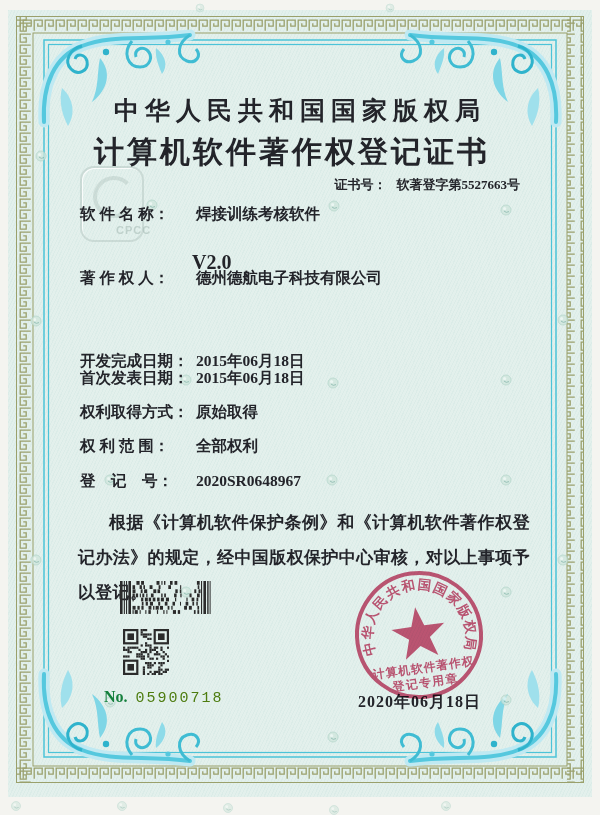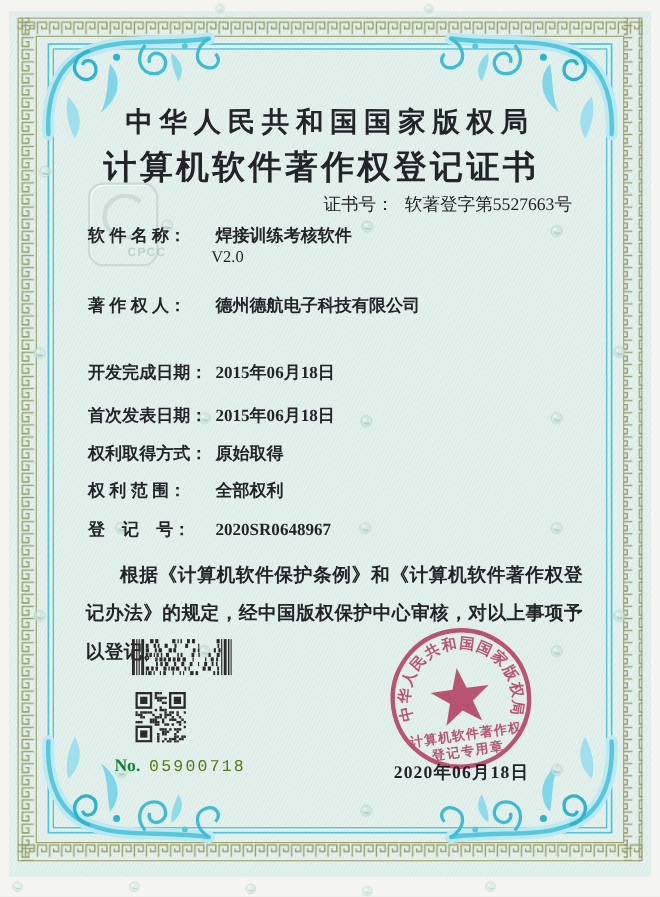--- a/index.html
+++ b/index.html
@@ -14,26 +14,26 @@
   }
   .paper::after{ 
     content:"";position:absolute;inset:0;
     background:repeating-linear-gradient(115deg,rgba(150,200,195,.10) 0 1px,rgba(255,255,255,0) 1px 3px);
     pointer-events:none;
   }
   .decor-svg{position:absolute;left:0;top:0;z-index:1;}
   .txt{position:absolute;z-index:3;color:#23242a;}
   .authority{left:0;right:0;top:94px;text-align:center;font-size:25px;font-weight:600;letter-spacing:6px;}
   .cert-title{left:0;right:16px;top:132px;text-align:center;font-size:30px;font-weight:800;letter-spacing:3px;}
-  .certno{top:176px;right:80px;font-size:16px;font-weight:400;text-align:right;}
+  .certno{top:176px;right:80px;font-size:13px;font-weight:700;text-align:right;}
   .certno .num{margin-left:10px;}
   .field-row{left:80px;font-size:15.5px;font-weight:700;white-space:nowrap;}
   .field-row .lbl{display:inline-block;width:106px;}
   .field-row .val{margin-left:6px;}
-  .version-line{left:192px;font-size:15px;font-weight:400;}
+  .version-line{left:192px;font-size:20px;font-weight:700;margin-top:25px;}
   .statement{left:78px;width:452px;top:505px;font-size:17px;font-weight:700;line-height:35px;text-indent:31px;letter-spacing:.3px;text-align:justify;}
   .codes{position:absolute;z-index:3;}
   .serial{left:104px;top:688px;font-size:16px;font-weight:700;}
   .serial .no-lbl{color:#15803d;}
   .serial .no-num{color:#4d7c0f;font-family:Liberation Mono, monospace;font-size:15px;letter-spacing:2px;font-weight:400;margin-left:8px;}
   .issue-date{left:358px;top:692px;font-size:16px;font-weight:700;letter-spacing:1px;}
   .seal-svg{position:absolute;left:344px;top:560px;z-index:4;mix-blend-mode:multiply;opacity:.92;}
   .cpcc-mark{
     position:absolute;left:80px;top:166px;width:60px;height:72px;z-index:2;
     border:2px solid rgba(165,185,180,.38);border-radius:14px;
@@ -142,21 +142,21 @@
 
 <div class="txt field-row" style="top:204px">
   <span class="lbl">软 件 名 称：</span>
   <span class="val">焊接训练考核软件</span>
 </div>
 <div class="txt version-line" style="top:226px">V2.0</div>
 <div class="txt field-row" style="top:268px">
   <span class="lbl">著 作 权 人：</span>
   <span class="val">德州德航电子科技有限公司</span>
 </div>
-<div class="txt field-row" style="top:329px">
+<div class="txt field-row" style="top:351px">
   <span class="lbl">开发完成日期：</span>
   <span class="val">2015年06月18日</span>
 </div>
 <div class="txt field-row" style="top:368px">
   <span class="lbl">首次发表日期：</span>
   <span class="val">2015年06月18日</span>
 </div>
 <div class="txt field-row" style="top:402px">
   <span class="lbl">权利取得方式：</span>
   <span class="val">原始取得</span>

